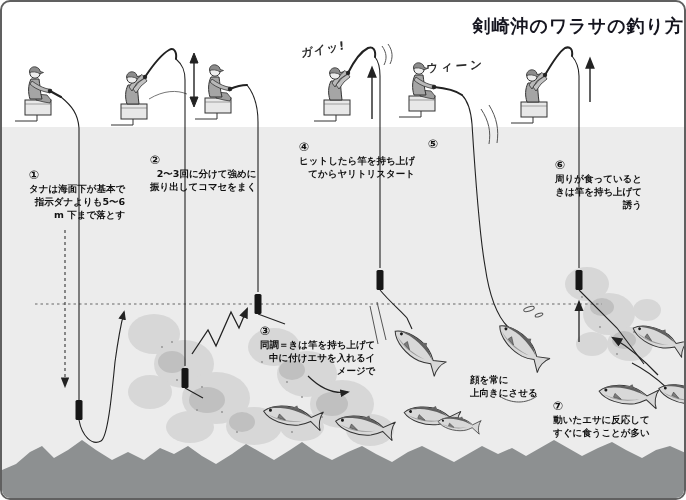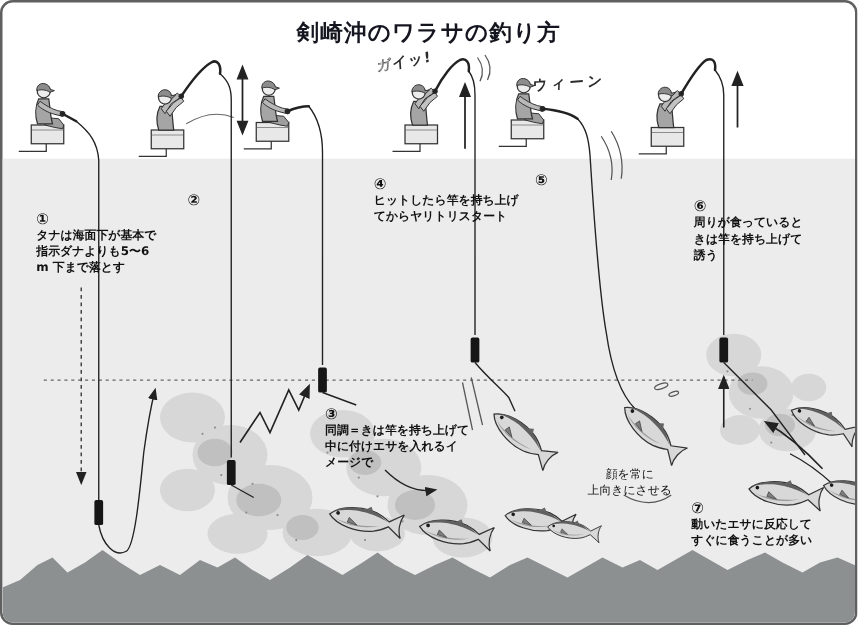--- a/index.html
+++ b/index.html
@@ -1,26 +1,26 @@
 <!DOCTYPE html>
 <html><head>
 <meta charset="utf-8">
 <style>
   html,body{margin:0;padding:0;background:#fff;font-family:"DejaVu Sans",sans-serif;}
   #stage{position:relative;width:686px;height:500px;box-sizing:border-box;
          border:2px solid #606060;border-radius:10px;overflow:hidden;background:#fff;}
   #water{position:absolute;left:0;right:0;top:125px;bottom:0;background:#ececec;}
   #scene{position:absolute;left:0;top:0;z-index:1;}
   .txt-layer{position:absolute;left:0;top:0;width:100%;height:100%;z-index:2;pointer-events:none;}
-  #title{position:absolute;left:0;top:12px;width:100%;text-align:center;
+  #title{position:absolute;left:0;top:12px;width:100%;text-align:right;
          font-size:18px;font-weight:bold;color:#15151f;letter-spacing:1px;}
   .step{position:absolute;color:#111;}
   .step .num{display:block;font-size:12px;font-weight:bold;line-height:13px;}
-  .step .txt{display:block;font-size:9.5px;font-weight:bold;line-height:13px;white-space:pre-line;}
-  .plain-label{position:absolute;font-size:9.5px;font-weight:normal;color:#111;line-height:13px;white-space:pre-line;text-align:center;}
+  .step .txt{display:block;font-size:9.5px;font-weight:bold;line-height:13px;white-space:pre-line;text-align:right;}
+  .plain-label{position:absolute;font-size:9.5px;font-weight:bold;color:#111;line-height:13px;white-space:pre-line;}
   .sfx{position:absolute;font-size:11.5px;font-weight:bold;color:#2a2a2a;letter-spacing:1px;}
   #sfx-pull{left:299px;top:40px;transform:rotate(-10deg) skewX(-6deg);}
   #sfx-reel{left:424px;top:57px;transform:rotate(-4deg) skewX(-6deg);letter-spacing:3px;}
   #st1{left:27px;top:167px;}  #st2{left:148px;top:152px;}
   #st3{left:258px;top:323px;} #st4{left:297px;top:139px;}
   #st5{left:426px;top:136px;} #st6{left:553px;top:157px;}
   #st7{left:551px;top:398px;}
   #face-label{left:468px;top:371px;}
 </style>
 </head>
@@ -209,20 +209,22 @@
     <div id="title">剣崎沖のワラサの釣り方</div>
 
     <div class="step" id="st1">
       <span class="num">①</span>
       <span class="txt">タナは海面下が基本で
 指示ダナよりも5〜6
 m 下まで落とす</span>
     </div>
     <div class="step" id="st2">
       <span class="num">②</span>
+      <span class="txt">2〜3回に分けて強めに
+振り出してコマセをまく</span>
     </div>
     <div class="step" id="st3">
       <span class="num">③</span>
       <span class="txt">同調＝きは竿を持ち上げて
 中に付けエサを入れるイ
 メージで</span>
     </div>
     <div class="step" id="st4">
       <span class="num">④</span>
       <span class="txt">ヒットしたら竿を持ち上げ

